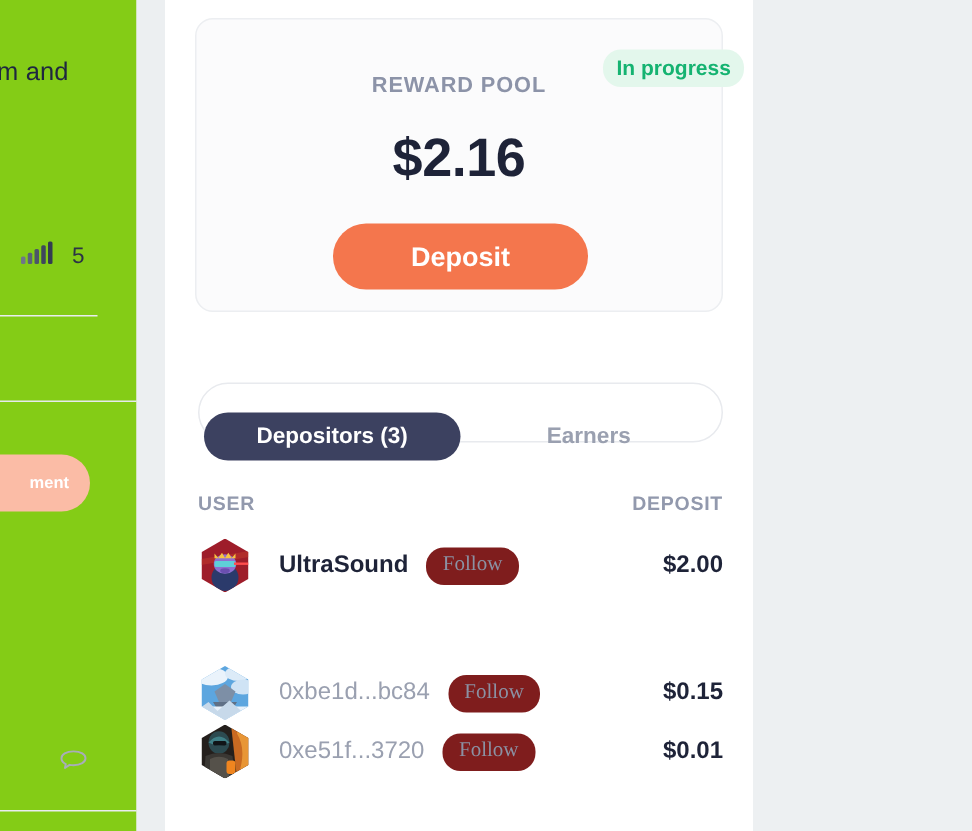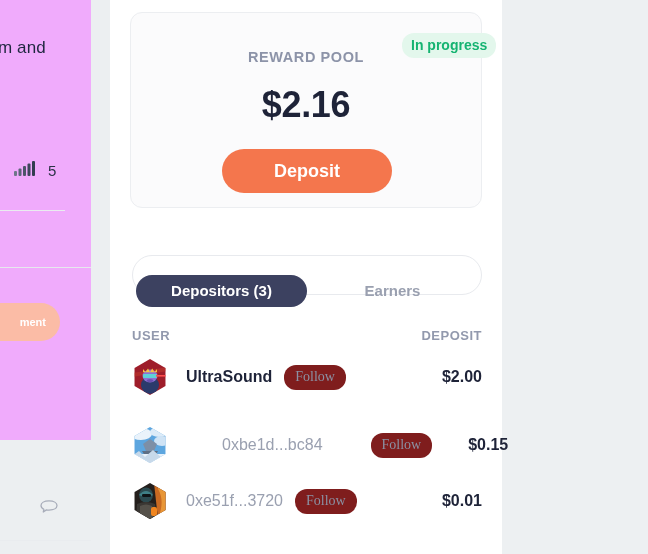--- a/index.html
+++ b/index.html
@@ -19,22 +19,22 @@
     position: absolute;
     left: 502px; top: 0;
     width: 146px; height: 554px;
     background: #edf0f2;
   }
 
   
   .left-panel {
     position: absolute;
     left: 0; top: 0;
-    width: 91px; height: 440px;
-    background: #f0abfc;
+    width: 91px; height: 554px;
+    background: #84cc16;
   }
   .left-gap {
     position: absolute;
     left: 91px; top: 0;
     width: 19px; height: 554px;
     background: #eceff1;
   }
   .left-text-frag {
     position: absolute;
     left: -2px; top: 38px;
@@ -202,21 +202,21 @@
 
   .row {
     position: absolute;
     left: 22px;
     width: 350px;
     height: 44px;
     display: flex;
     align-items: center;
   }
   .row-0 { top: 355px; }
-  .row-1 { top: 423px; gap: 36px; }
+  .row-1 { top: 440px; }
   .row-2 { top: 479px; }
 
   .avatar {
     width: 36px; height: 36px;
     flex: 0 0 36px;
     border-radius: 9px;
     overflow: hidden;
     clip-path: polygon(50% 0%, 93% 25%, 93% 75%, 50% 100%, 7% 75%, 7% 25%);
   }
   .avatar svg { display: block; width: 36px; height: 36px; }

